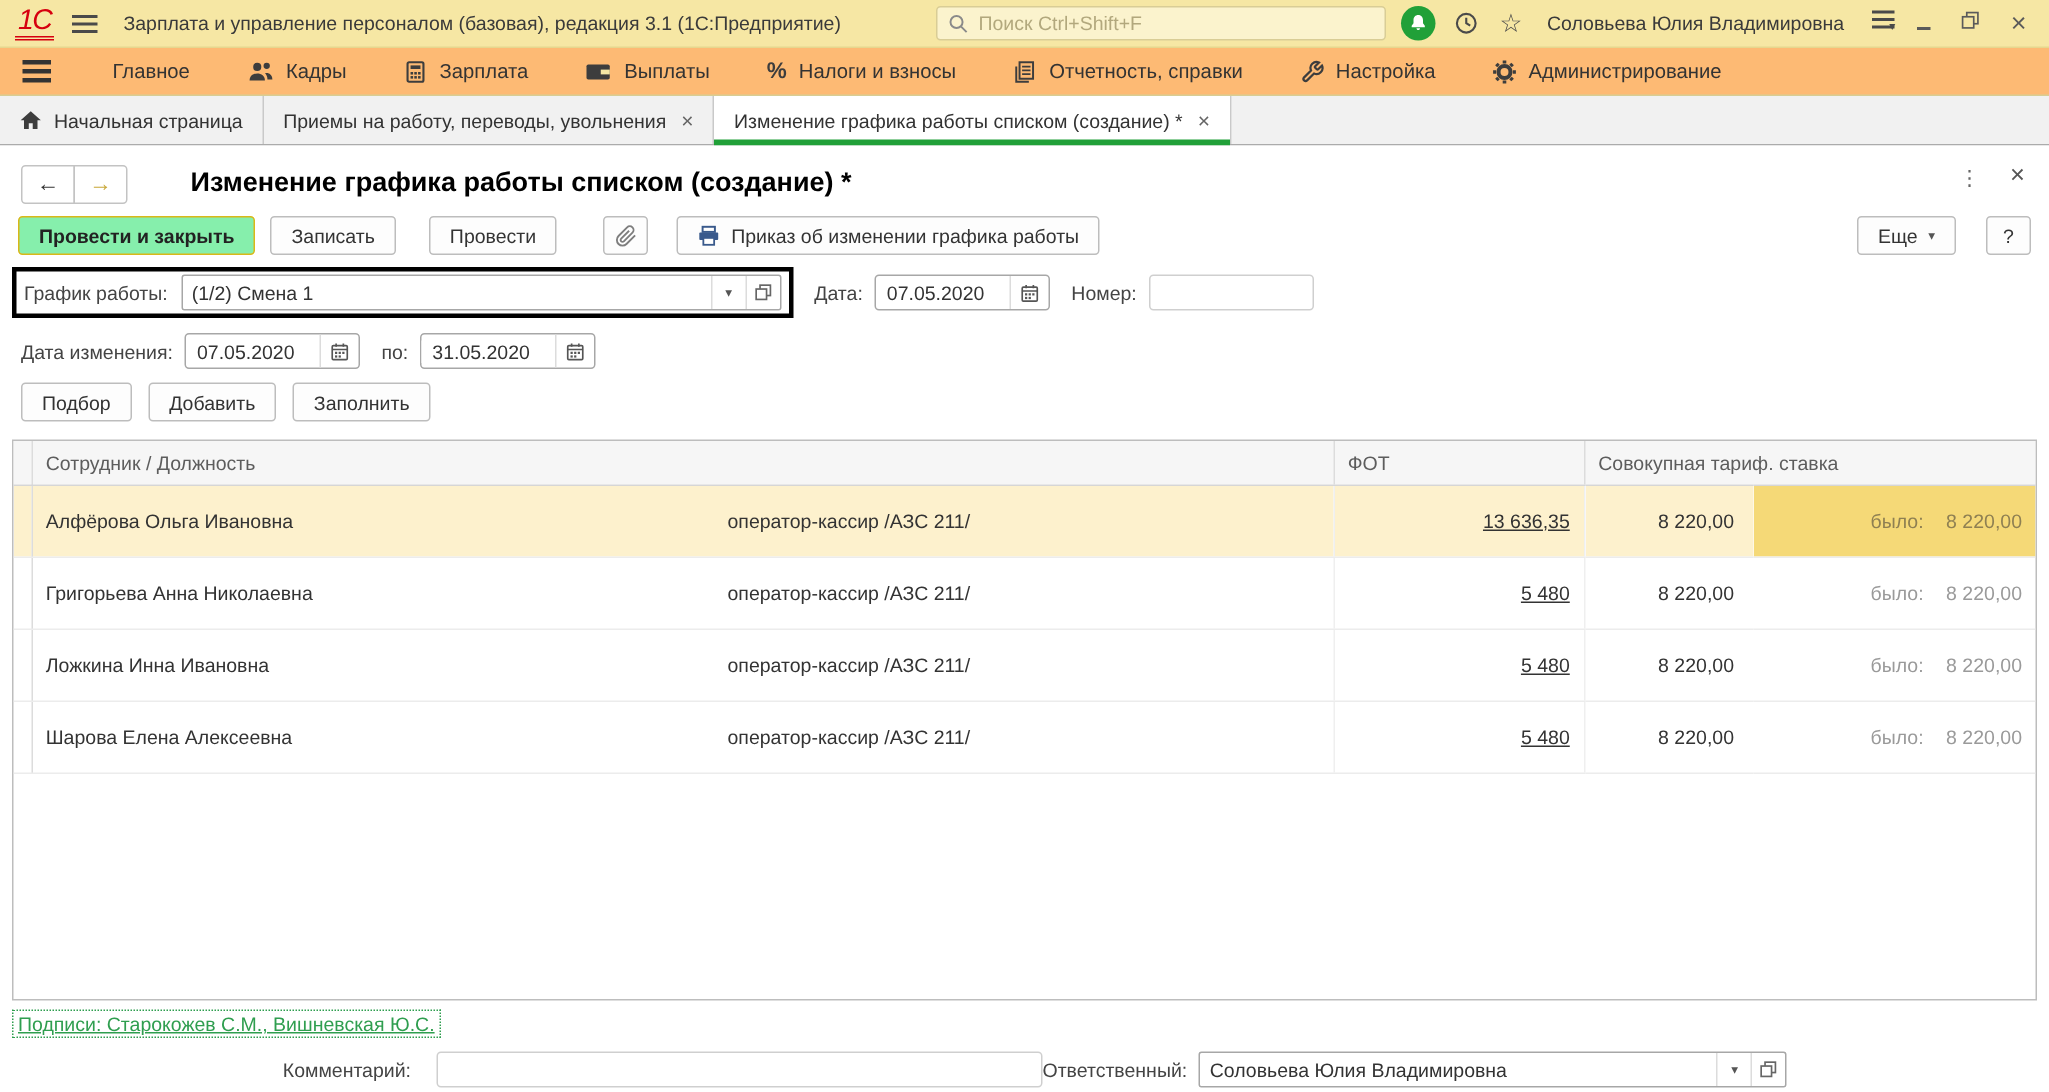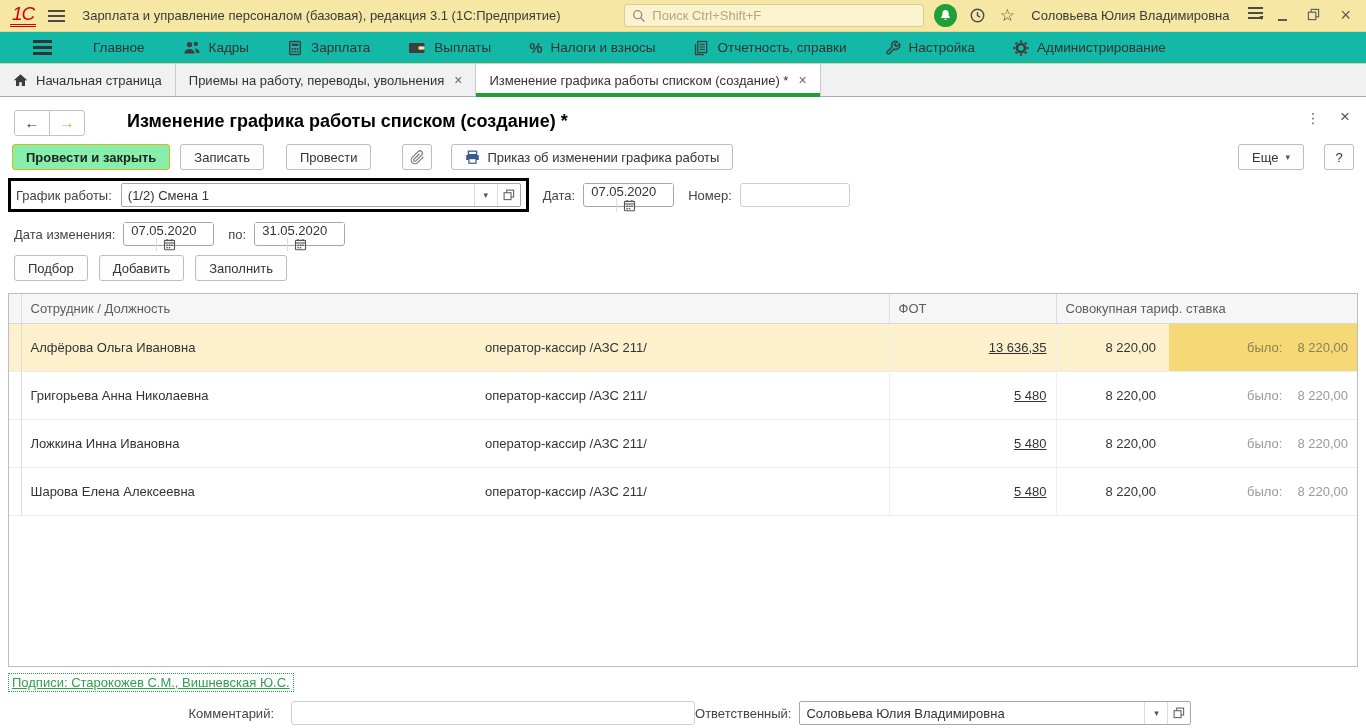--- a/index.html
+++ b/index.html
@@ -24,21 +24,21 @@
   .bell { width:23px; height:23px; border-radius:50%; background:#21a038; display:grid; place-items:center; }
   .star { font-size:17px; color:#4a4a4a; }
   .username { color:#3a3a3a; white-space:nowrap; margin:0 4px; }
   .svc { display:flex; flex-direction:column; align-items:flex-end; gap:1px; }
   .svc .burger, .svc .burger::before, .svc .burger::after { width:15px; }
   .svc-caret { font-size:8px; color:#4a4a4a; line-height:5px; }
   .winbtn { font-size:15px; color:#5a5a5a; padding:0 5px; }
   .min-glyph { display:inline-block; width:9px; height:2px; background:#5a5a5a; }
 
   
-  .menubar { height:32px; background:#14b8a6; display:flex; align-items:center; padding:0 32px; gap:0;
+  .menubar { height:32px; background:#fdba74; display:flex; align-items:center; padding:0 14px; gap:0;
              border-bottom:1px solid #d8cd93; }
   .mb-burger { margin-right:22px; }
   .mb-burger .burger, .mb-burger .burger::before, .mb-burger .burger::after { width:19px; height:3px; background:#333; }
   .mb-burger .burger::before { top:-6px; } .mb-burger .burger::after { top:6px; }
   .mi { display:flex; align-items:center; gap:8px; padding:0 19px; height:32px; cursor:default; }
   .mi-label { font-size:13.5px; color:#333; white-space:nowrap; }
   .pct { font-weight:bold; font-size:15px; color:#3d3d3d; }
 
   
   .tabbar { height:33px; background:#f1f1f1; display:flex; align-items:stretch; border-bottom:1px solid #ababab; }
@@ -79,21 +79,21 @@
   label.flabel { color:#444; white-space:nowrap; }
   .combo { display:flex; align-items:center; border:1px solid #a7a7a7; border-radius:2px; height:24px; background:#fff; }
   .combo input { flex:1; border:none; outline:none; padding:0 6px; font-size:13px; color:#333;
                  font-family:"Liberation Sans", sans-serif; min-width:0; }
   .combo-btn { width:23px; height:100%; display:grid; place-items:center; border-left:1px solid #dcdcdc; color:#555; }
   .sched { width:400px; }
   .datefield { display:flex; align-items:center; border:1px solid #a7a7a7; border-radius:3px; height:24px; background:#fff; }
   .datefield input { width:89px; border:none; outline:none; padding:0 7px; font-size:13px; color:#333;
                      font-family:"Liberation Sans", sans-serif; }
   .calbtn { width:26px; height:100%; display:grid; place-items:center; border-left:1px solid #dcdcdc; }
-  .gap14 { margin-left:14px; } .gap8 { margin-left:8px;flex-direction:column; }
+  .gap14 { margin-left:14px; } .gap8 { margin-left:8px; }
   .plaininput { height:24px; border:1px solid #cfcfcf; border-radius:3px; padding:0 6px; width:110px;
                 font-size:13px; font-family:"Liberation Sans", sans-serif; outline:none; }
   .fieldrow2 { display:flex; align-items:center; margin:10px 0 0 14px; }
   .actionrow { display:flex; align-items:center; margin:9px 0 0 14px; gap:11px; }
 
   
   .gridwrap { margin:12px 8px 0 8px; height:374px; border:1px solid #bdbdbd; background:#fff; overflow:hidden; }
   table.grid { border-collapse:collapse; width:100%; table-layout:fixed; }
   .grid th { height:29px; background:#f6f6f6; font-weight:normal; color:#5d5d5d; text-align:left;
              padding:0 9px; border-bottom:1px solid #d6d6d6; font-size:13px; }

